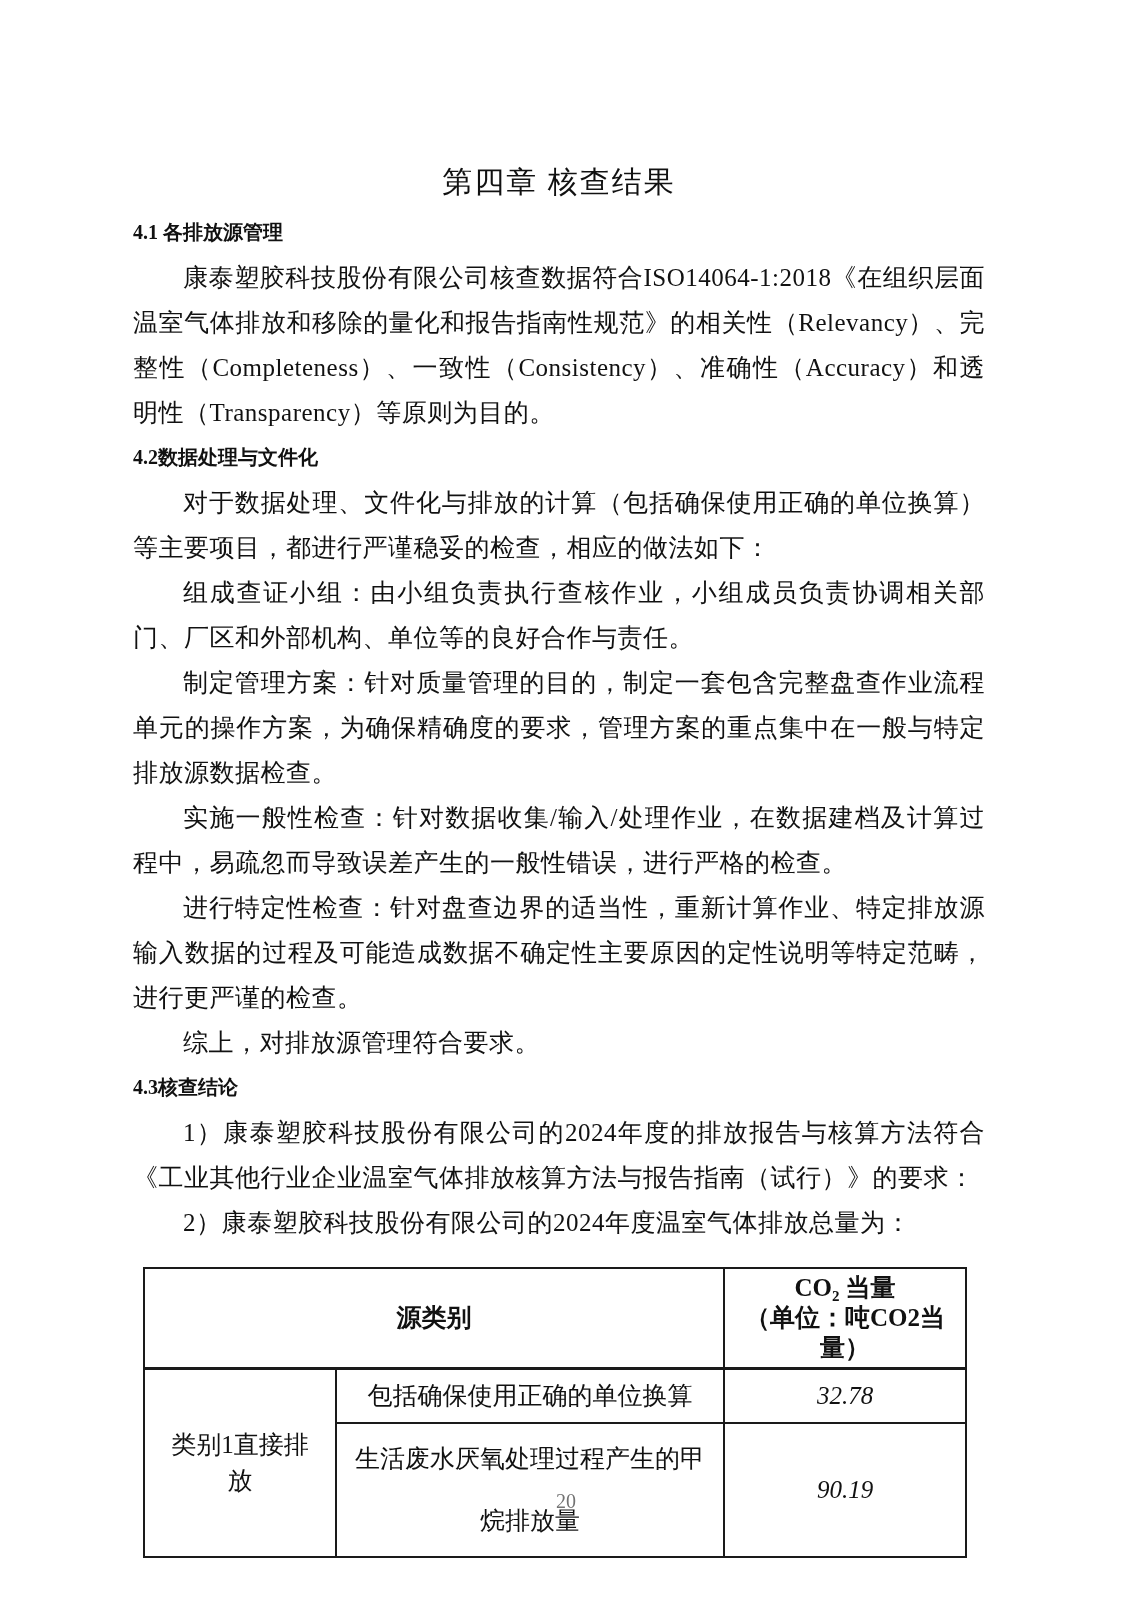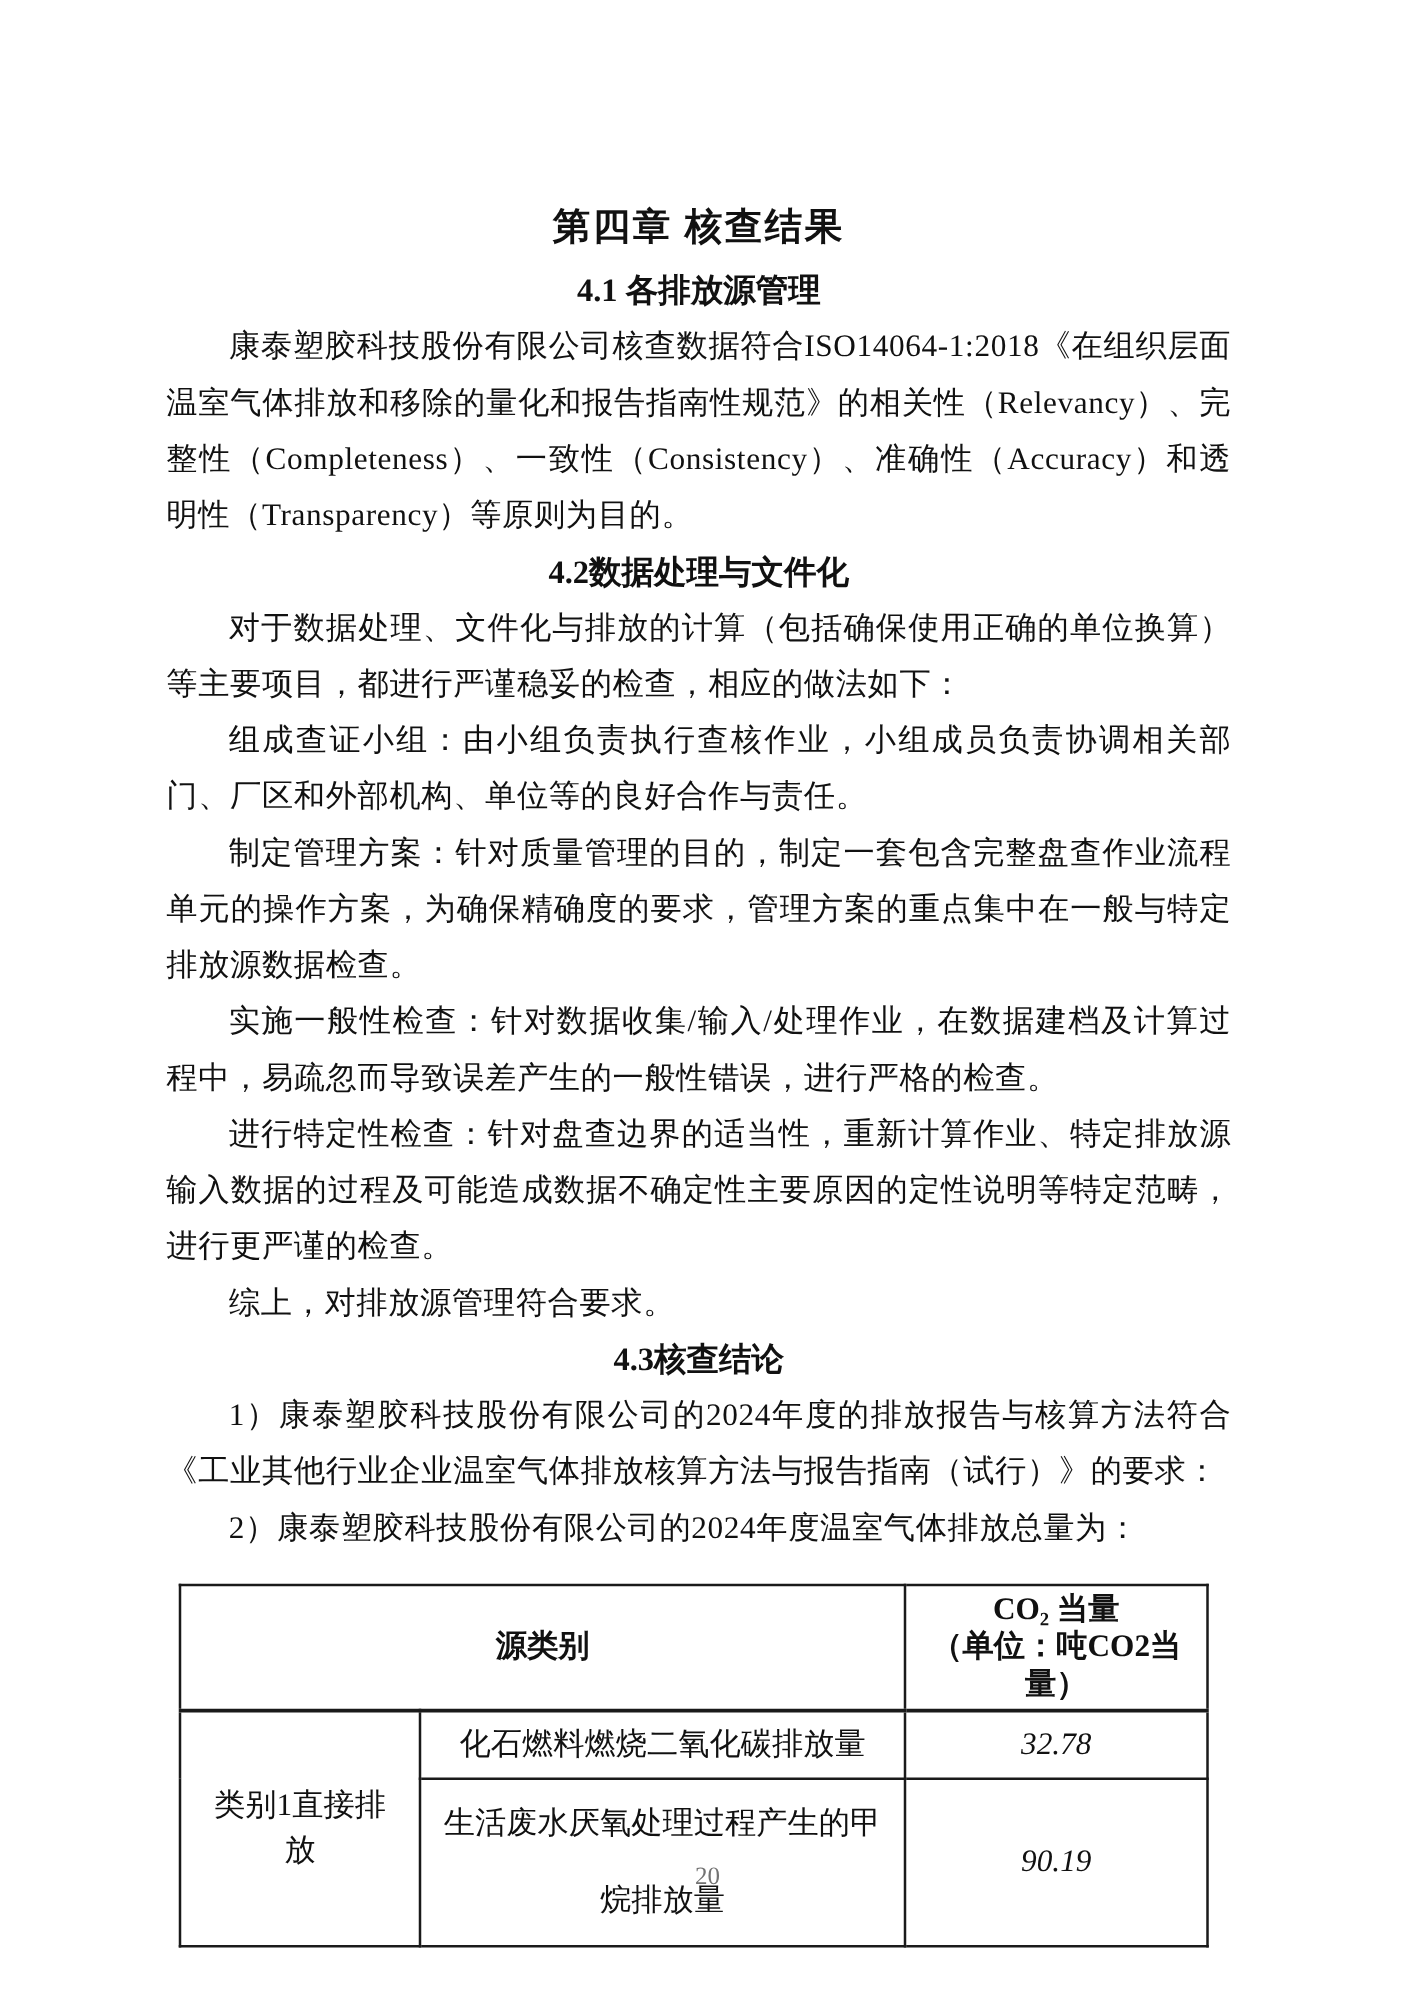--- a/index.html
+++ b/index.html
@@ -17,32 +17,31 @@
     overflow: hidden;
   }
   .content {
     position: absolute;
     left: 133px;
     top: 158px;
     width: 852px;
   }
   .doc-title {
     font-size: 30px;
-    font-weight: bold;
+    font-weight: normal;
     text-align: center;
     line-height: 48px;
     margin: 0 0 4px 0;
     letter-spacing: 2px;
   }
   .section-heading {
-    font-size: 26px;
+    font-size: 20px;
     font-weight: bold;
     line-height: 45px;
     margin: 0;
-    text-align: center;
   }
   .para {
     font-size: 25px;
     line-height: 45px;
     margin: 0;
     text-indent: 2em;
     text-align: justify;
     letter-spacing: 0.5px;
   }
   .table-wrap {
@@ -120,21 +119,21 @@
             <th colspan="2">源类别</th>
             <th>
               <div>CO₂ 当量</div>
               <div>（单位：吨CO2当量）</div>
             </th>
           </tr>
         </thead>
         <tbody>
           <tr class="row-single">
             <td rowspan="2">类别1直接排放</td>
-            <td>化石燃料燃烧二氧化碳排放量</td>
+            <td>包括确保使用正确的单位换算</td>
             <td class="value-cell">32.78</td>
           </tr>
           <tr>
             <td class="cell-tall">生活废水厌氧处理过程产生的甲烷排放量</td>
             <td class="value-cell">90.19</td>
           </tr>
 
         </tbody>
       </table>
     </div>

